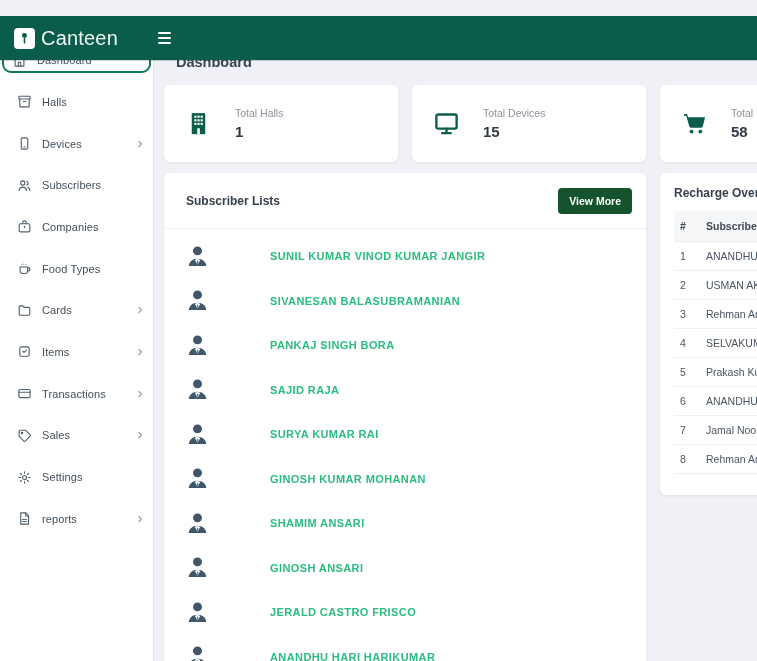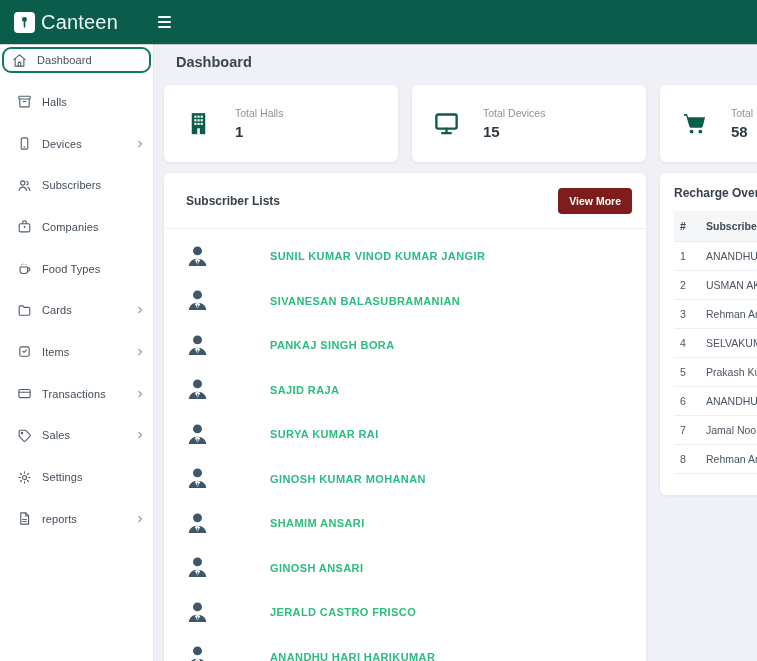--- a/index.html
+++ b/index.html
@@ -5,21 +5,21 @@
   * { margin:0; padding:0; box-sizing:border-box; }
   html,body { width:757px; height:661px; overflow:hidden; }
   body {
     font-family:"Liberation Sans", sans-serif;
     background:#eff1f6;
     position:relative;
     color:#3a4550;
   }
   
   .topbar {
-    position:absolute; top:0; left:0; width:757px; height:44px;
+    position:absolute; top:16px; left:0; width:757px; height:44px;
     background:#0a5d4a; display:flex; align-items:center; padding:0 14px;
     z-index:20; box-shadow:0 1px 0 rgba(0,0,0,.18);
   }
   .brand { display:flex; align-items:center; gap:6px; cursor:pointer; }
   .brand-badge {
     width:21px; height:21px; background:#ffffff; border-radius:4px;
     display:flex; align-items:center; justify-content:center;
   }
   .brand-text { color:#eef5f2; font-size:20px; font-weight:400; letter-spacing:.2px; }
   .hamburger {
@@ -60,21 +60,21 @@
   .stat-value { font-size:15px; font-weight:700; color:#2f3a45; margin-top:4px; }
   .card { background:#fff; border-radius:6px; box-shadow:0 1px 3px rgba(16,24,40,.07); }
   
   .subs-card { position:absolute; left:10px; top:129px; width:482px; height:540px; }
   .card-head {
     height:56px; display:flex; align-items:center;
     padding:0 14px 0 22px; border-bottom:1px solid #eef0f3;
   }
   .card-title { font-size:12px; font-weight:700; color:#37414c; }
   .view-more {
-    margin-left:auto; background:#7f1d1d; color:#fff; font-family:inherit;
+    margin-left:auto; background:#14532d; color:#fff; font-family:inherit;
     font-size:10.5px; font-weight:700; padding:7px 11px; border-radius:4px;
     border:none; cursor:pointer;
   }
   .subs-list { list-style:none; padding-top:5px; }
   .sub-item { display:flex; align-items:center; gap:19px; height:44.5px; padding-left:21px; }
   .sub-avatar { width:25px; height:25px; display:flex; }
   .sub-avatar svg { width:25px; height:25px; }
   .sub-name {
     color:#2bbc7f; font-size:11px; font-weight:700; letter-spacing:.4px;
     text-decoration:none; cursor:pointer;margin-left:41px;

